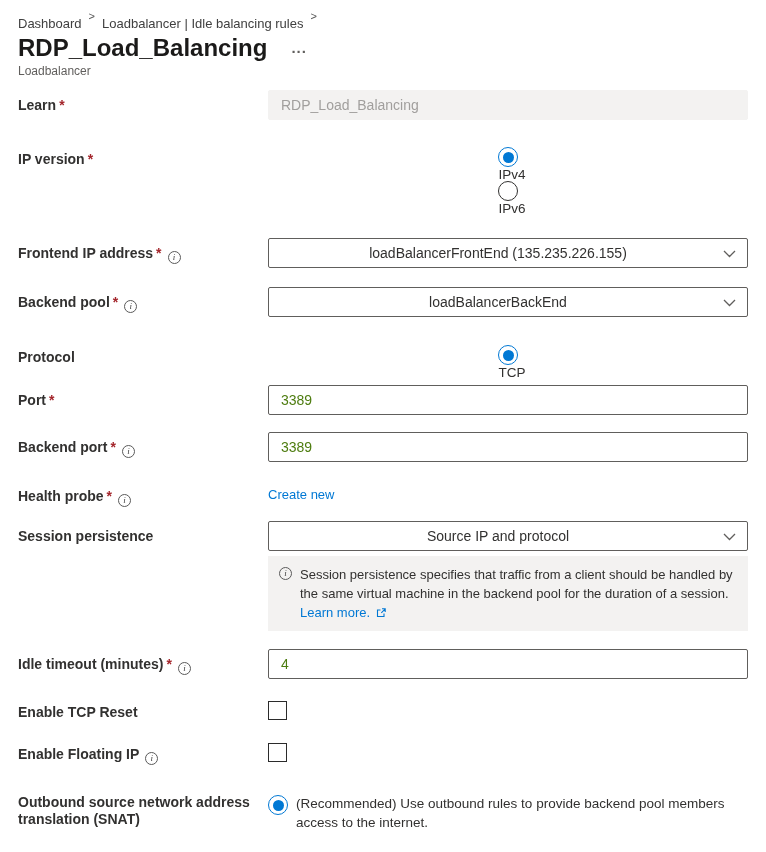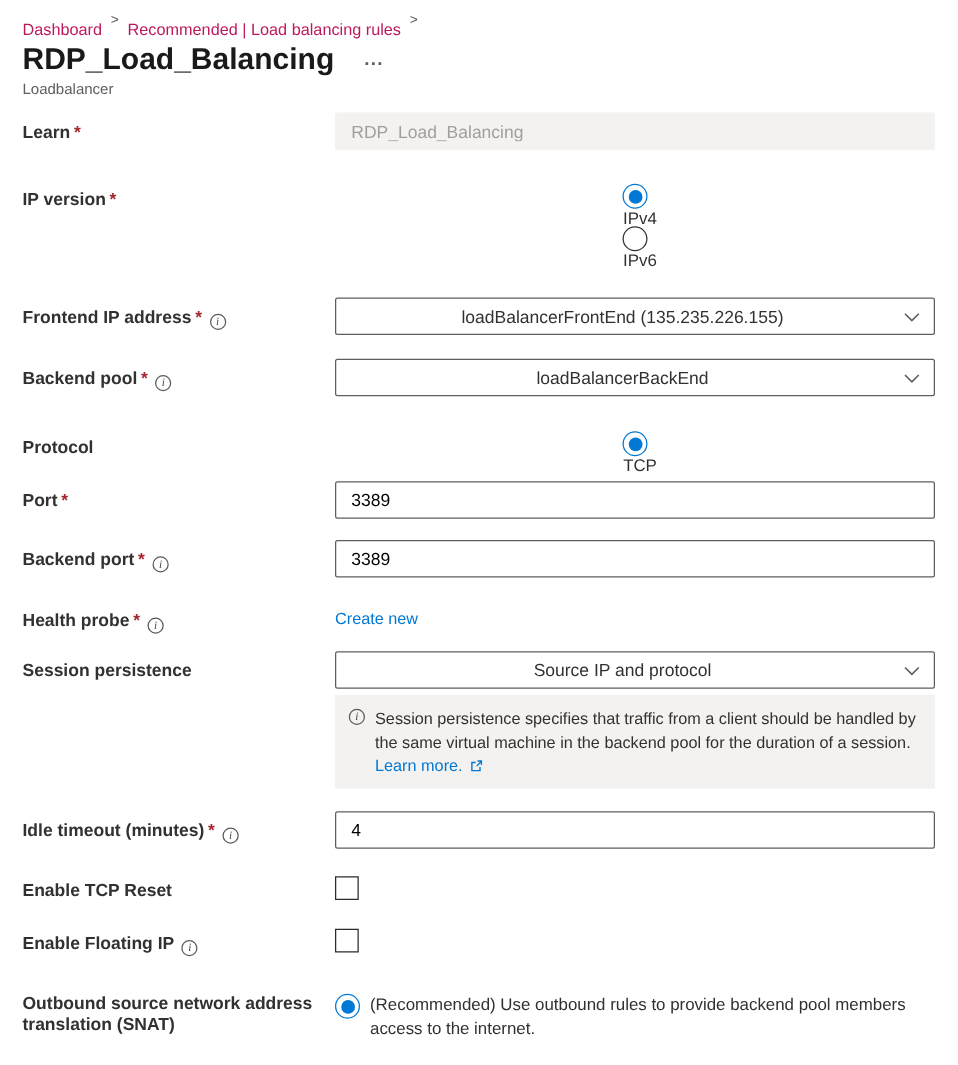--- a/index.html
+++ b/index.html
@@ -2,21 +2,21 @@
 <html><head>
 <meta charset="utf-8">
 <style>
   * { margin:0; padding:0; box-sizing:border-box; }
   html,body { width:766px; height:852px; overflow:hidden; background:#fff;
     font-family:"Liberation Sans", sans-serif; color:#323130; }
   .page { padding:8px 18px 0 18px; }
 
   
   .breadcrumb { font-size:13px; height:16px; display:flex; align-items:center; }
-  .crumb { color:#be185d; text-decoration:none; cursor:pointer;margin-top:14px; }
+  .crumb { color:#404040; text-decoration:none; cursor:pointer;margin-top:14px; }
   .crumb-sep { color:#555; margin:0 7px; font-size:11px; }
 
   
   .title-row { display:flex; align-items:center; margin-top:10px; height:28px; }
   .page-title { font-size:24px; font-weight:700; color:#1b1a19; }
   .more-btn { color:#605e5c; margin-left:24px; font-size:15px; font-weight:700;
     letter-spacing:1px; cursor:pointer; line-height:10px; }
   .subtitle { font-size:12px; color:#605e5c; margin-top:2px; height:14px; }
 
   
@@ -28,21 +28,21 @@
   .pt6 { padding-top:7px; } .pt4 { padding-top:4px; } .pt2 { padding-top:3px; }
   .req { color:#a4262c; margin-left:3px; font-weight:600; }
   .info-icon { display:inline-flex; align-items:center; justify-content:center;
     width:13px; height:13px; border:1px solid #5a5a5a; border-radius:50%;
     font-size:9px; font-weight:400; color:#444; margin-left:6px;
     vertical-align:-2px; font-style:italic; font-family:"Liberation Serif", serif;
     cursor:pointer; }
 
   
   .text-input { width:100%; height:30px; border:1px solid #605e5c; background:#fff;
-    font-family:"Liberation Sans", sans-serif; font-size:14px; color:#000000;
+    font-family:"Liberation Sans", sans-serif; font-size:14px; color:#4d7c0f;
     padding:0 12px; border-radius:2px; }
   .text-input:disabled { background:#f3f2f1; border-color:#f3f2f1; color:#a19f9d; }
   .dropdown { position:relative; width:100%; height:30px; border:1px solid #605e5c;
     border-radius:2px; background:#fff; display:flex; align-items:center;
     padding:0 32px 0 12px; font-size:14px; color:#323130; cursor:pointer;justify-content:center; }
   .dropdown .chev { position:absolute; right:11px; top:11px; }
 
   
   .opt { display:flex; align-items:center; height:21px; margin-bottom:13px;flex-direction:column; }
   .opt:last-child { margin-bottom:0; }
@@ -79,21 +79,21 @@
   .mb18{margin-bottom:18px}.mb22{margin-bottom:22px}.mb29{margin-bottom:29px}
 </style>
 </head>
 <body>
 
 <div class="page">
 
   <div class="breadcrumb">
     <a class="crumb">Dashboard</a>
     <span class="crumb-sep">&gt;</span>
-    <a class="crumb">Recommended | Load balancing rules</a>
+    <a class="crumb">Loadbalancer | Idle balancing rules</a>
     <span class="crumb-sep">&gt;</span>
   </div>
 
   <div class="title-row">
     <span class="page-title">RDP_Load_Balancing</span>
     <span class="more-btn">...</span>
   </div>
   <div class="subtitle">Loadbalancer</div>
 
   <div class="form">

